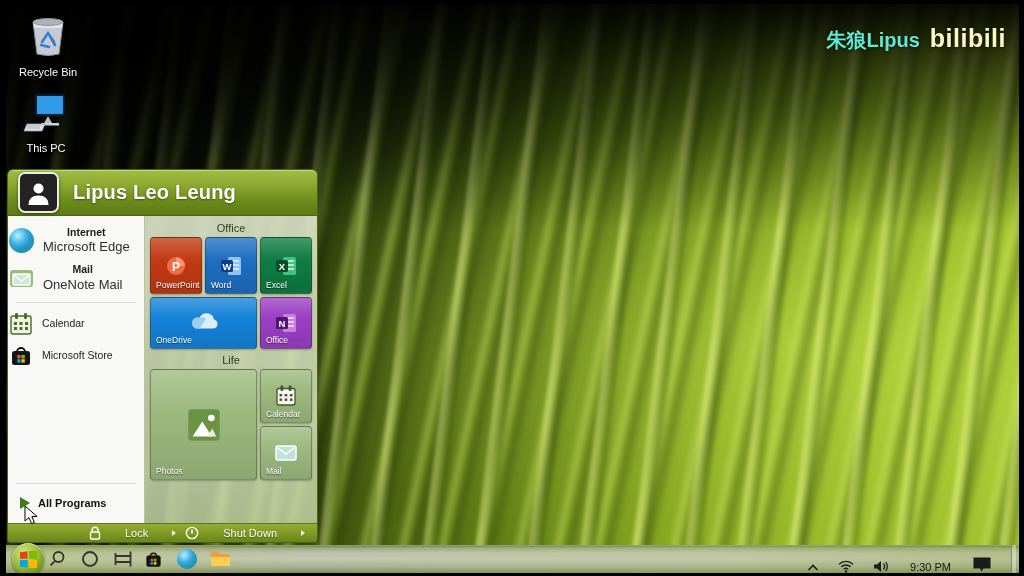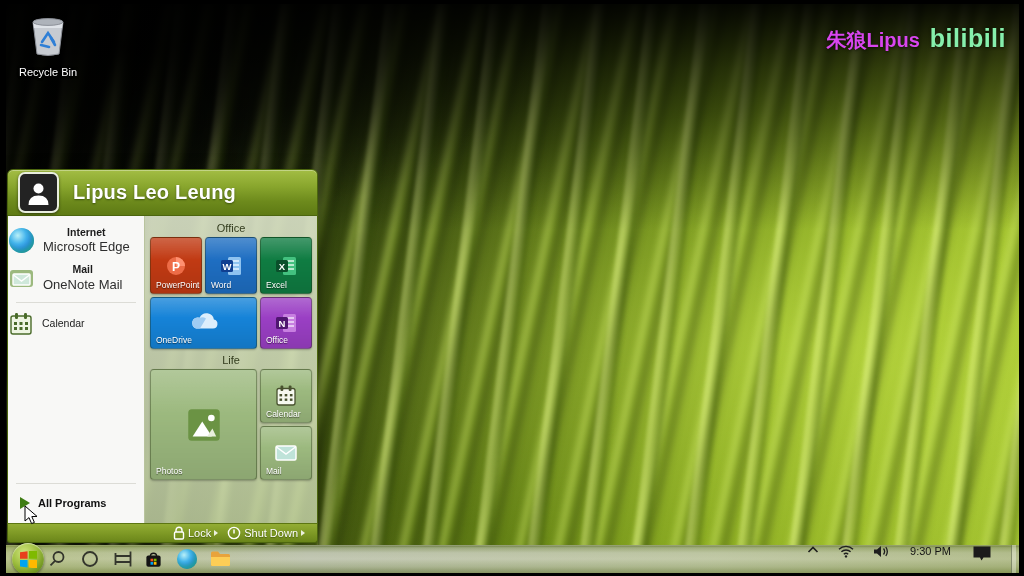--- a/index.html
+++ b/index.html
@@ -25,22 +25,22 @@
   
   .edge{position:absolute;background:#000;z-index:60;pointer-events:none;}
   .edge.t{left:0;top:0;right:0;height:4px}.edge.b{left:0;bottom:0;right:0;height:3px}
   .edge.l{left:0;top:0;bottom:0;width:6px}.edge.r{right:0;top:0;bottom:0;width:5px}
 
   
   .dicon{position:absolute;width:76px;display:flex;flex-direction:column;align-items:center;gap:8px;cursor:default;}
   .dicon span{font-size:11px;color:#fff;text-shadow:0 1px 2px #000,0 0 3px #000;}
   
   .watermark{position:absolute;top:24px;right:18px;display:flex;align-items:baseline;gap:10px;z-index:5;}
-  .wm-author{font-size:20px;font-weight:700;color:#d946ef;text-shadow:0 1px 3px rgba(0,0,0,.6);text-align:right;}
-  .wm-bili{font-size:25px;font-weight:800;color:#86efac;letter-spacing:.5px;text-shadow:0 1px 3px rgba(0,0,0,.6);}
+  .wm-author{font-size:20px;font-weight:700;color:#5eead4;text-shadow:0 1px 3px rgba(0,0,0,.6);text-align:right;}
+  .wm-bili{font-size:25px;font-weight:800;color:#fef9c3;letter-spacing:.5px;text-shadow:0 1px 3px rgba(0,0,0,.6);}
 
   
   .smenu{position:absolute;left:7px;top:169px;width:311px;height:446px;z-index:20;
     border-radius:7px 7px 3px 3px;box-shadow:0 6px 18px rgba(0,0,0,.5);text-align:center;}
   .sm-header{position:relative;height:47px;border-radius:6px 6px 0 0;
     background:linear-gradient(180deg,#a3bd44 0%,#8aa72e 35%,#6d8a1c 70%,#5e7a14 100%);
     border:1px solid #4c660e;box-shadow:inset 0 1px 0 rgba(255,255,255,.35);
     display:flex;align-items:center;box-sizing:border-box;padding:0 10px;gap:14px;}
   .avatar{width:37px;height:37px;border-radius:7px;background:#232323;
     border:2px solid #e9eede;box-shadow:0 1px 3px rgba(0,0,0,.5);display:flex;align-items:center;justify-content:center;}
@@ -69,37 +69,37 @@
   .tile .tl{position:absolute;left:5px;bottom:3px;font-size:8.5px;color:#fff;text-shadow:0 1px 1px rgba(0,0,0,.55);}
   .t-ppt{background-color:#c13a13;} .t-word{background-color:#1e6ec2;} .t-xls{background-color:#0f7c42;}
   .t-od{background-color:#1583d8;grid-column:span 2;} .t-on{background-color:#9a3fc4;}
   .t-life{background-color:#9cb97e;}
   .t-photos{grid-column:1/3;grid-row:1/3;}
   
   .sm-footer{height:20px;border-radius:0 0 3px 3px;
     background:linear-gradient(180deg,#93ad34 0%,#7d9824 55%,#6a851a 100%);
     border:1px solid #4c660e;border-top:1px solid #5c7612;box-sizing:border-box;
     display:flex;align-items:center;justify-content:flex-end;gap:9px;padding:0 12px;}
-  .ft-btn{display:flex;align-items:center;gap:3px;color:#fff;font-size:11px;cursor:default;text-shadow:0 1px 1px rgba(40,60,5,.6);}
+  .ft-btn{display:flex;align-items:center;gap:24px;color:#fff;font-size:11px;cursor:default;text-shadow:0 1px 1px rgba(40,60,5,.6);}
   .ft-arr{width:0;height:0;border-left:4px solid rgba(255,255,255,.85);border-top:3.5px solid transparent;border-bottom:3.5px solid transparent;}
 
   
   .taskbar{position:absolute;left:0;right:0;top:545px;height:28px;z-index:30;
     background:linear-gradient(180deg,#5e6c38 0%,#9aa67e 10%,#bcc2ac 28%,#c3c8b4 50%,#a9b292 78%,#828e62 100%);
     box-shadow:inset 0 1px 0 rgba(255,255,255,.25);}
   .tb-tint{position:absolute;inset:0;background:linear-gradient(90deg,rgba(170,190,70,.35),rgba(170,190,70,0) 30%,rgba(190,210,110,.18) 70%,rgba(150,170,60,.3));pointer-events:none;}
   .orb{position:absolute;left:12px;top:-2px;width:32px;height:32px;border-radius:50%;
     background:radial-gradient(circle at 38% 30%,#cfe47c 0%,#9dbd3e 45%,#6f9420 75%,#4e6c12 100%);
     box-shadow:0 1px 3px rgba(0,0,0,.5),inset 0 1px 1px rgba(255,255,255,.5);
     display:flex;align-items:center;justify-content:center;cursor:default;}
   .tb-ico{position:absolute;top:0;width:28px;height:28px;display:flex;align-items:center;justify-content:center;cursor:default;}
   .edgeball{width:20px;height:20px;border-radius:50%;
     background:radial-gradient(circle at 35% 30%,#b8f0f8 0%,#44b4ec 35%,#1b74d6 68%,#123f93 100%);
     box-shadow:inset -2px -3px 4px rgba(46,200,110,.55);}
-  .tray{position:absolute;right:8px;top:0;height:28px;display:flex;align-items:flex-start;gap:19px;}
+  .tray{position:absolute;right:8px;top:0;height:28px;display:flex;align-items:flex-end;gap:19px;}
   .time{font-size:11px;color:#141414;padding:0 2px;cursor:default;}
   .showdesk{width:4px;height:28px;background:rgba(255,255,255,.35);border-left:1px solid rgba(60,70,40,.5);cursor:default;}
 
   .cursor{position:absolute;left:24px;top:505px;z-index:50;pointer-events:none;}
 </style>
 </head>
 <body>
 
 <div class="screen">
 
@@ -115,20 +115,31 @@
       <ellipse cx="21" cy="10" rx="15" ry="3.4" fill="#aeb3ba" stroke="#8d9199" stroke-width="1"></ellipse>
       <g stroke="#2f7fd6" stroke-width="2.6" fill="none" stroke-linecap="round">
         <path d="M15 30 L21 21 L27 30"></path>
         <path d="M14 33 L22 35"></path>
           <path d="M28 33 L24 26"></path>
       </g>
     </svg>
     <span>Recycle Bin</span>
   </div>
 
+  <div class="dicon" style="left:8px;top:90px;">
+    <svg width="46" height="44" viewBox="0 0 46 44">
+      <rect x="12" y="4" width="30" height="22" rx="1.5" fill="#0b1f33" stroke="#09131e"></rect>
+      <rect x="14" y="6" width="26" height="18" fill="#2f9ae8"></rect>
+      <path d="M25 26 L29 33 L21 33 Z" fill="#b9c0c8"></path>
+      <rect x="18" y="33" width="18" height="2.5" fill="#cfd5dc"></rect>
+      <path d="M4 34 L22 34 L19 41 L1 41 Z" fill="#dde2e8" stroke="#9aa0a8" stroke-width=".8"></path>
+      <path d="M4.5 36 h13 M4 38 h13" stroke="#aab0b8" stroke-width="1"></path>
+    </svg>
+    <span>This PC</span>
+  </div>
 
   <div class="watermark">
     <span class="wm-author">朱狼Lipus</span>
     <span class="wm-bili">bilibili</span>
   </div>
 
   <div class="smenu">
     <div class="sm-header">
       <div class="avatar">
         <svg width="27" height="27" viewBox="0 0 27 27">
@@ -177,20 +188,35 @@
               <rect x="5" y="15" width="3" height="3"></rect>
                 <rect x="10.5" y="15" width="3" height="3"></rect>
                 <rect x="16" y="15" width="3" height="3"></rect>
             </g>
           </svg>
           <div class="txt">
               <span class="t n">Calendar</span>
             </div>
         </div>
 
+        <div class="sm-item">
+          <svg width="24" height="24" viewBox="0 0 24 24" style="flex:none">
+            <path d="M8 8 a4 4 0 0 1 8 0" fill="none" stroke="#111" stroke-width="1.8"></path>
+            <rect x="3" y="7" width="18" height="14" rx="2.5" fill="#141414"></rect>
+            <g>
+              <rect x="8.2" y="11" width="3.4" height="3.4" fill="#f25022"></rect>
+              <rect x="12.4" y="11" width="3.4" height="3.4" fill="#7fba00"></rect>
+              <rect x="8.2" y="15.2" width="3.4" height="3.4" fill="#00a4ef"></rect>
+              <rect x="12.4" y="15.2" width="3.4" height="3.4" fill="#ffb900"></rect>
+            </g>
+          </svg>
+          <div class="txt">
+              <span class="t n">Microsoft Store</span>
+            </div>
+        </div>
 
         <div class="sm-spacer"></div>
         <div class="sm-div"></div>
 
         <div class="allprog">
           <span class="tri"></span>
           <b>All Programs</b>
         </div>
       </div>
 

